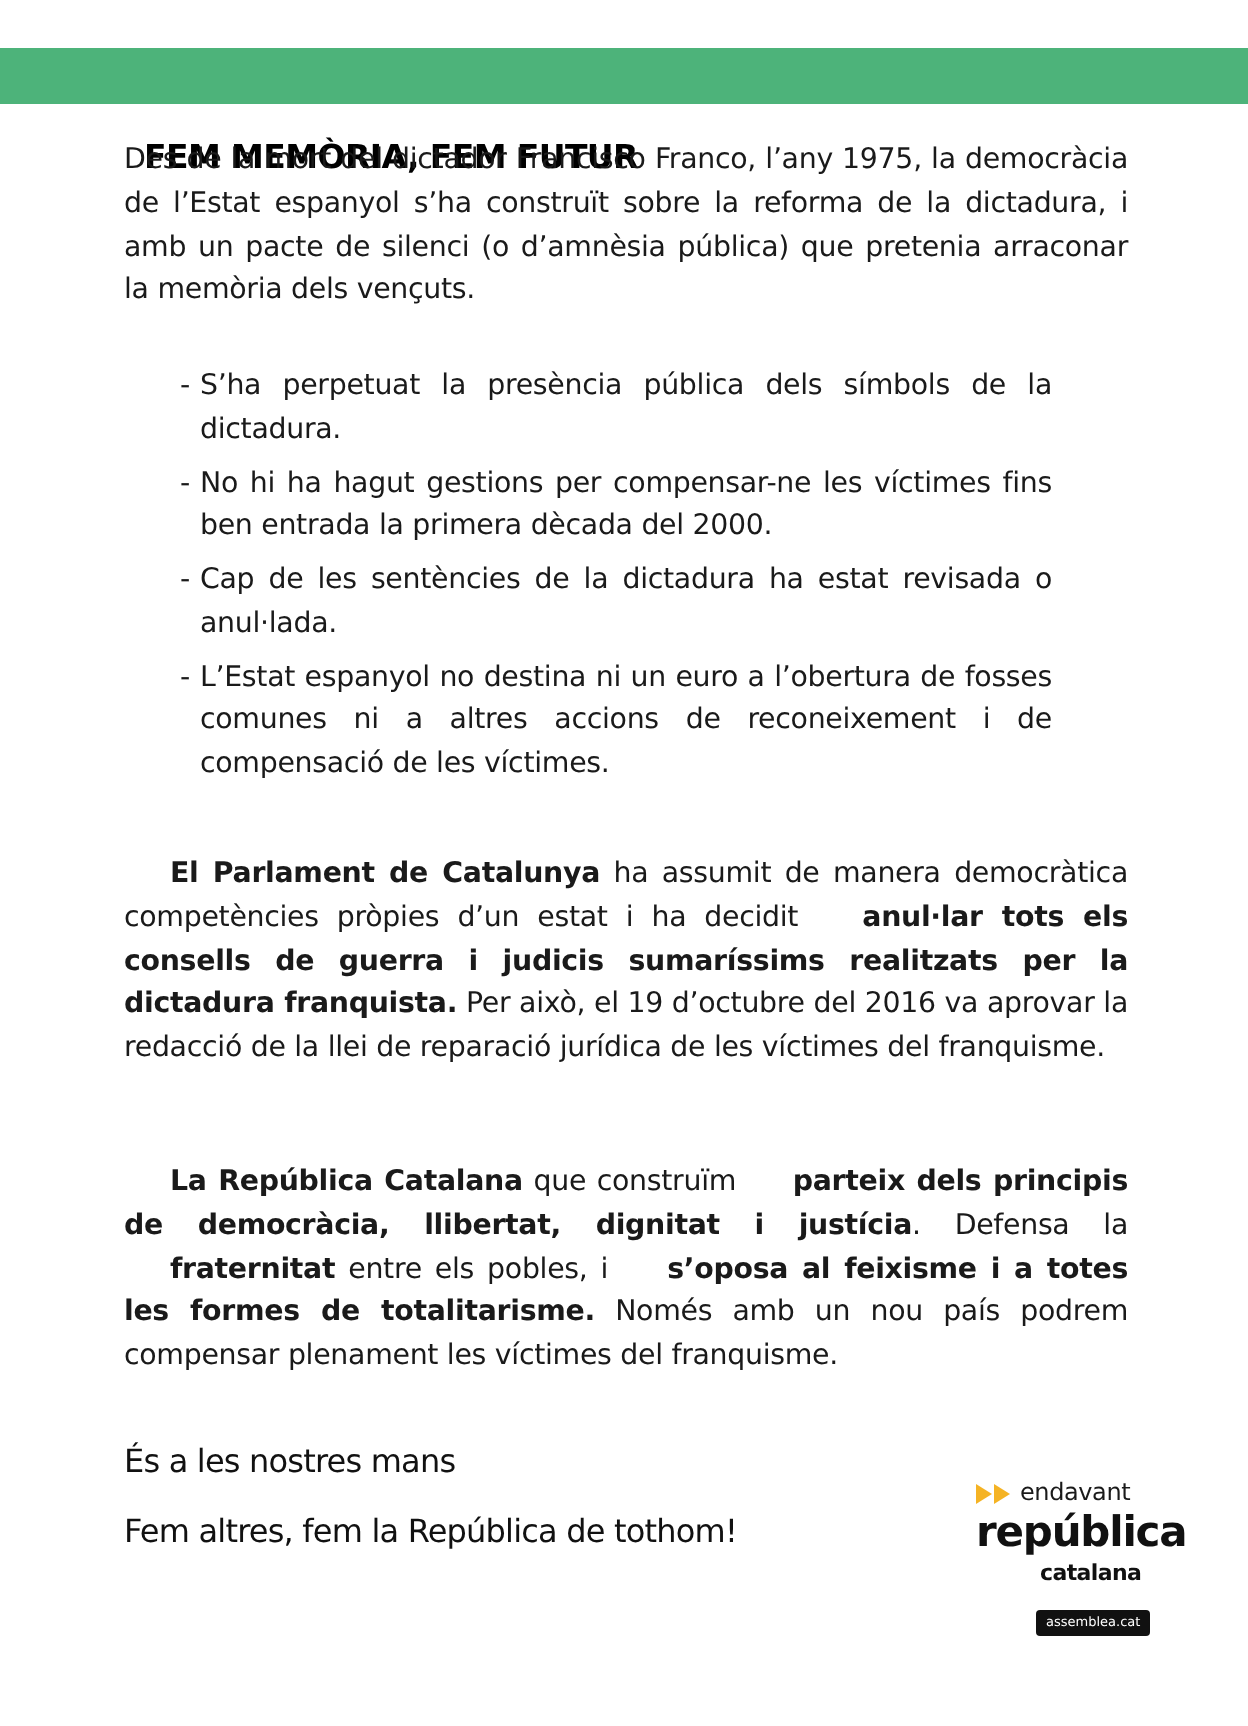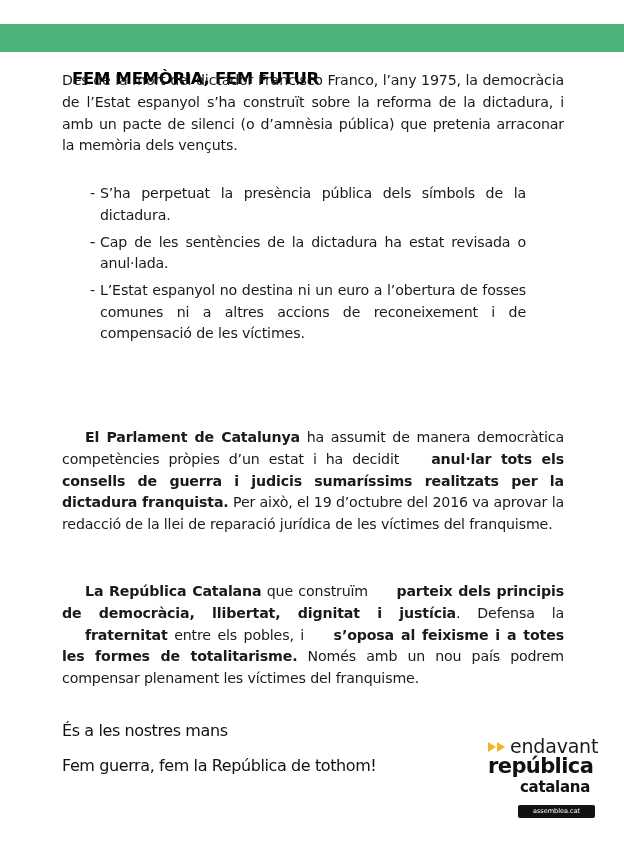--- a/index.html
+++ b/index.html
@@ -106,50 +106,50 @@
   }
   .arrow {
     width: 0;
     height: 0;
     border-top: 5px solid transparent;
     border-bottom: 5px solid transparent;
     border-left: 8px solid #f5b324;
     margin-right: 1px;
   }
   .logo-endavant {
-    font-size: 19px;
+    font-size: 12px;
     letter-spacing: -0.2px;
     color: #1a1a1a;
     line-height: 18px;
   }
   .logo-republica {
     font-weight: bold;
     font-size: 21px;
     letter-spacing: -0.6px;
     line-height: 23px;
     color: #111;
     text-align: right;
   }
   .logo-catalana {
     font-weight: bold;
-    font-size: 15px;
+    font-size: 11px;
     letter-spacing: -0.3px;
     line-height: 18px;
     color: #111;
     padding-left: 32px;
   }
   .logo-badge {
     display: inline-block;
     margin-left: 30px;
     margin-top: 9px;
     background: #111;
     color: #fff;
     font-size: 6.5px;
     line-height: 13px;
-    padding: 0 15px;
+    padding: 0 5px;
     border-radius: 2px;
     white-space: nowrap;
   }
 </style>
 </head>
 <body>
 
 <div class="banner">
   <div class="banner-title">FEM MEMÒRIA, FEM FUTUR</div>
 </div>
@@ -158,37 +158,38 @@
   <span>Des de la mort del dictador Francisco Franco, l’any 1975, la democràcia de l’Estat espanyol s’ha construït sobre la reforma de la dictadura, i amb un pacte de silenci (o d’amnèsia pública) que pretenia arraconar la memòria dels vençuts.</span>
 </p>
 
 <ul class="list">
   <li class="list-item">
     <span class="dash">-</span>
     <span>S’ha perpetuat la presència pública dels símbols de la dictadura.</span>
   </li>
   <li class="list-item">
     <span class="dash">-</span>
+    <span>No hi ha hagut gestions per compensar-ne les víctimes fins ben entrada la primera dècada del 2000.</span>
   </li>
   <li class="list-item">
     <span class="dash">-</span>
     <span>Cap de les sentències de la dictadura ha estat revisada o anul·lada.</span>
   </li>
   <li class="list-item">
     <span class="dash">-</span>
     <span>L’Estat espanyol no destina ni un euro a l’obertura de fosses comunes ni a altres accions de reconeixement i de compensació de les víctimes.</span>
   </li>
 </ul>
 
 <p class="para" id="parlament" style="margin:0"><b>El Parlament de Catalunya</b><span> ha assumit de manera democràtica competències pròpies d’un estat i ha decidit </span><b>anul·lar tots els consells de guerra i judicis sumaríssims realitzats per la dictadura franquista.</b><span> Per això, el 19 d’octubre del 2016 va aprovar la redacció de la llei de reparació jurídica de les víctimes del franquisme.</span></p>
 
 <p class="para" id="republica" style="margin:0"><b>La República Catalana</b><span> que construïm </span><b>parteix dels principis de democràcia, llibertat, dignitat i justícia</b><span>. Defensa la </span><b>fraternitat</b><span> entre els pobles, i </span><b>s’oposa al feixisme i a totes les formes de totalitarisme.</b><span> Només amb un nou país podrem compensar plenament les víctimes del franquisme.</span></p>
 
 <div class="closing" id="closing-1">És a les nostres mans</div>
-<div class="closing" id="closing-2">Fem guerra, fem la República de tothom!</div>
+<div class="closing" id="closing-2">Fem altres, fem la República de tothom!</div>
 
 <div class="logo">
   <div class="logo-row1">
     <span class="arrows">
       <span class="arrow"></span>
         <span class="arrow"></span>
     </span>
     <span class="logo-endavant">endavant</span>
   </div>
   <div class="logo-republica">república</div>

